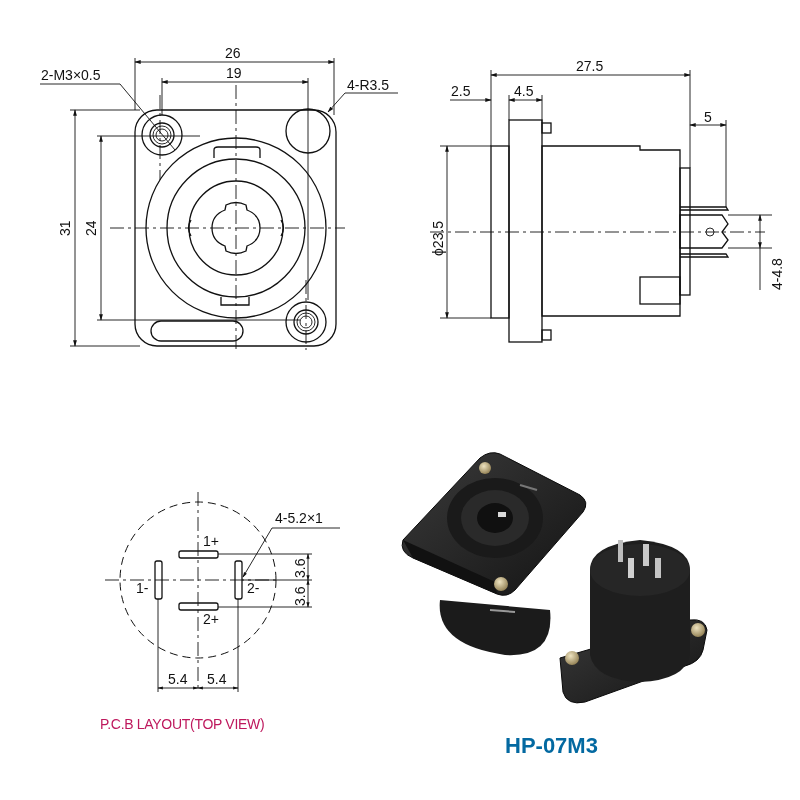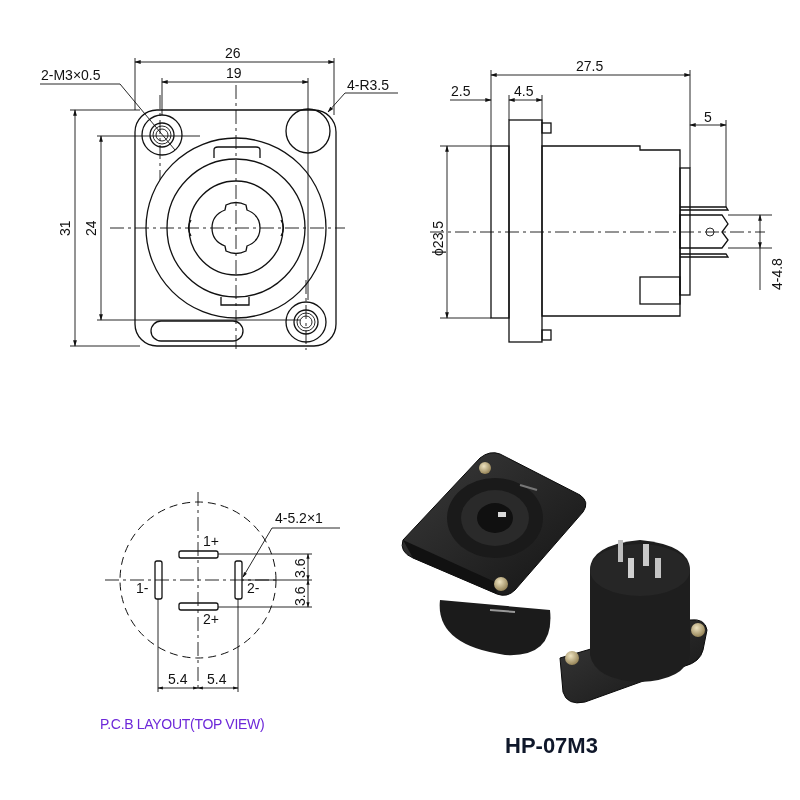--- a/index.html
+++ b/index.html
@@ -3,22 +3,22 @@
 <meta charset="utf-8">
 <style>
   html, body { margin:0; padding:0; background:#ffffff; }
   body { width:800px; height:800px; position:relative; overflow:hidden; font-family:"Liberation Sans", sans-serif; }
   svg text { font-family:"Liberation Sans", sans-serif; fill:#111; }
   .ln { stroke:#111; stroke-width:1.3; fill:none; }
   .thin { stroke:#111; stroke-width:0.9; fill:none; }
   .cl { stroke:#111; stroke-width:0.9; fill:none; stroke-dasharray:14 4 3 4; }
   .dash { stroke:#111; stroke-width:1; fill:none; stroke-dasharray:8 5; }
   .dim { font-size:14px; }
-  .caption { position:absolute; left:100px; top:716px; font-size:14px; color:#6d28d9; letter-spacing:-0.3px; }
-  .model { position:absolute; left:505px; top:733px; font-size:22px; font-weight:bold; color:#0f172a; }
+  .caption { position:absolute; left:100px; top:716px; font-size:14px; color:#be185d; letter-spacing:-0.3px; }
+  .model { position:absolute; left:505px; top:733px; font-size:22px; font-weight:bold; color:#0369a1; }
   .photo { position:absolute; left:385px; top:440px; width:360px; height:270px; }
 </style>
 </head>
 <body>
 
 <svg style="position:absolute;left:0;top:0" width="800" height="800" viewBox="0 0 800 800">
 
   <line class="cl" x1="236" y1="85" x2="236" y2="350"></line>
   <line class="cl" x1="110" y1="228" x2="345" y2="228"></line>
   <line class="cl" x1="160" y1="95" x2="160" y2="180"></line>

